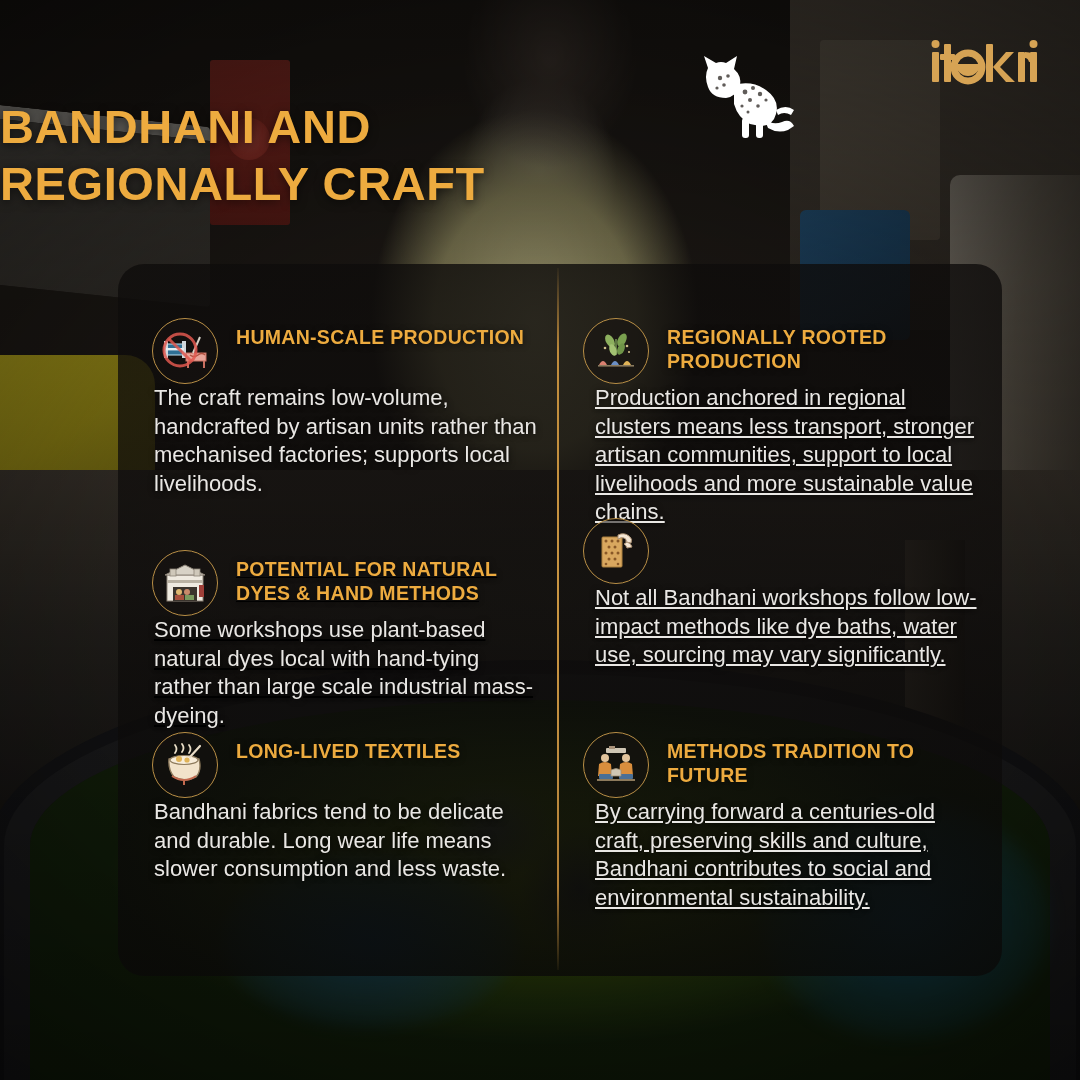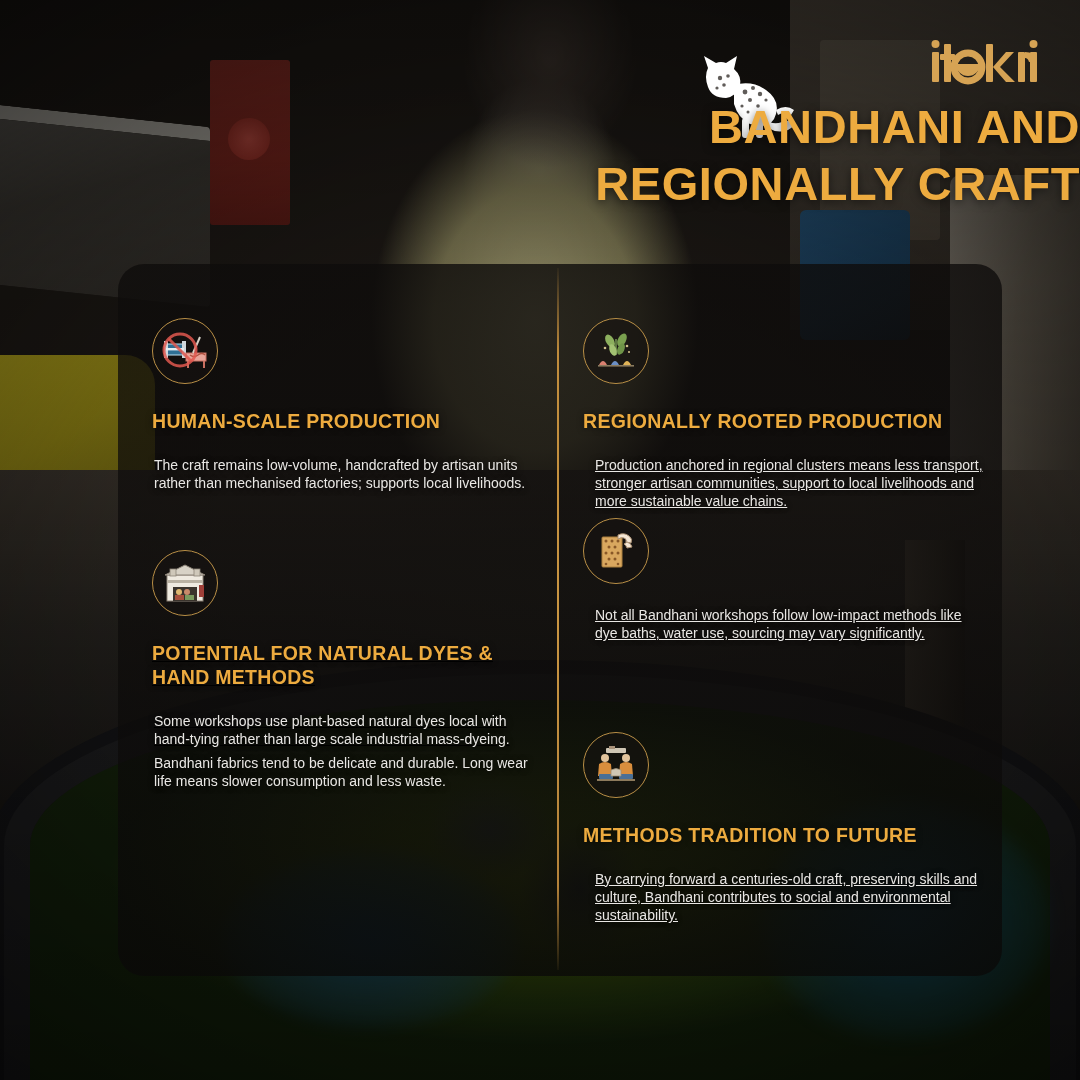--- a/index.html
+++ b/index.html
@@ -124,21 +124,21 @@
   }
   #brand-logo{
     position:absolute; right:42px; top:40px;
     font-size:46px; font-weight:bold; letter-spacing:-1px;
     color:#d6a354;
     font-family:"DejaVu Sans", sans-serif;
     line-height:1;
   }
   #title-block{
     position:absolute; left:0; top:98px; width:1080px;
-    text-align:right;
+    text-align:left;
   }
   .title-line{
     color:#edab3f;
     font-weight:bold;
     font-size:47px;
     letter-spacing:0.6px;
     line-height:1.22;
     text-shadow:0 2px 10px rgba(0,0,0,0.55);
   }
   #cat-mark{
@@ -155,44 +155,43 @@
   }
   #divider{
     position:absolute; left:557px; top:268px;
     width:2px; height:702px;
     background:linear-gradient(180deg, rgba(200,150,70,0.05) 0%, #c08c3c 12%, #c99542 50%, #b4823a 88%, rgba(200,150,70,0.05) 100%);
     z-index:7;
   }
 
   
   .card{ position:absolute; z-index:8; }
-  .card-head{ display:flex; align-items:flex-start; gap:18px;flex-direction:column; }
+  .card-head{ display:flex; align-items:flex-start; gap:18px; }
   .icon-circle{
     width:66px; height:66px; flex:0 0 66px;
     border-radius:50%;
     border:1.6px solid #b98f46;
     background:rgba(22,19,16,0.55);
     position:relative;
     display:flex; align-items:center; justify-content:center;
     overflow:hidden;
   }
   .icon-circle svg{ display:block; }
   .card-title{
     color:#edab3f;
     font-weight:bold;
     font-size:19.5px;
     line-height:1.22;
     letter-spacing:0.3px;
     padding-top:8px;
     text-shadow:0 1px 6px rgba(0,0,0,0.6);
   }
   .card-body{
-    margin-top:22px;
     color:#e9e7e4;
-    font-size:14px;
+    font-size:22px;
     line-height:1.30;
     text-shadow:0 1px 6px rgba(0,0,0,0.8);
   }
   .col-left .card-body{ margin-left:2px; }
   .col-right .card-body{ margin-left:12px;text-decoration:underline; }
 </style>
 </head>
 <body>
 
 <div id="photo-bg">
@@ -308,20 +307,39 @@
           <rect x="38" y="24" width="5" height="12" fill="#9e3f38"></rect>
         </g>
       </svg>
     </div>
     <div class="card-title">POTENTIAL FOR NATURAL DYES &amp; HAND METHODS</div>
   </div>
   <div class="card-body">Some workshops use plant-based natural dyes local with hand-tying rather than large scale industrial mass-dyeing.</div>
 </div>
 
 <div class="card col-left" style="left:152px; top:732px; width:390px;">
+  <div class="card-head">
+    <div class="icon-circle">
+      <svg width="46" height="44" viewBox="0 0 46 44">
+        <g fill="none" stroke="#e8dcc6" stroke-width="1.8" stroke-linecap="round">
+          <path d="M13 10 q3 -4 0 -8"></path>
+            <path d="M20 9 q3 -4 0 -8"></path>
+            <path d="M27 10 q3 -4 0 -8"></path>
+        </g>
+        <path d="M7 16 q16 -5 30 0 q3 11 -3 18 q-10 6 -22 0 q-6 -7 -5 -18 Z" fill="#f2e3cb" stroke="#8d7a5c" stroke-width="1.4"></path>
+        <ellipse cx="22" cy="17" rx="14" ry="4.5" fill="#f7ecd9" stroke="#8d7a5c" stroke-width="1.2"></ellipse>
+        <circle cx="17" cy="16" r="3" fill="#e0b357"></circle>
+        <circle cx="25" cy="17" r="2.6" fill="#e0b357"></circle>
+        <path d="M28 14 L38 3" stroke="#e8dcc6" stroke-width="2.2" stroke-linecap="round"></path>
+        <path d="M10 33 q12 8 24 0" fill="none" stroke="#c2694f" stroke-width="2"></path>
+        <path d="M22 38 L22 42" stroke="#c2694f" stroke-width="2"></path>
+      </svg>
+    </div>
+    <div class="card-title">LONG-LIVED TEXTILES</div>
+  </div>
   <div class="card-body">Bandhani fabrics tend to be delicate and durable. Long wear life means slower consumption and less waste.</div>
 </div>
 
 <div class="card col-right" style="left:583px; top:318px; width:400px;">
   <div class="card-head">
     <div class="icon-circle">
       <svg width="46" height="44" viewBox="0 0 46 44">
         <g>
           <path d="M23 26 L23 10" stroke="#6f8f4e" stroke-width="1.6"></path>
           <ellipse cx="17" cy="12" rx="4" ry="7" fill="#8db05e" transform="rotate(-30 17 12)"></ellipse>

